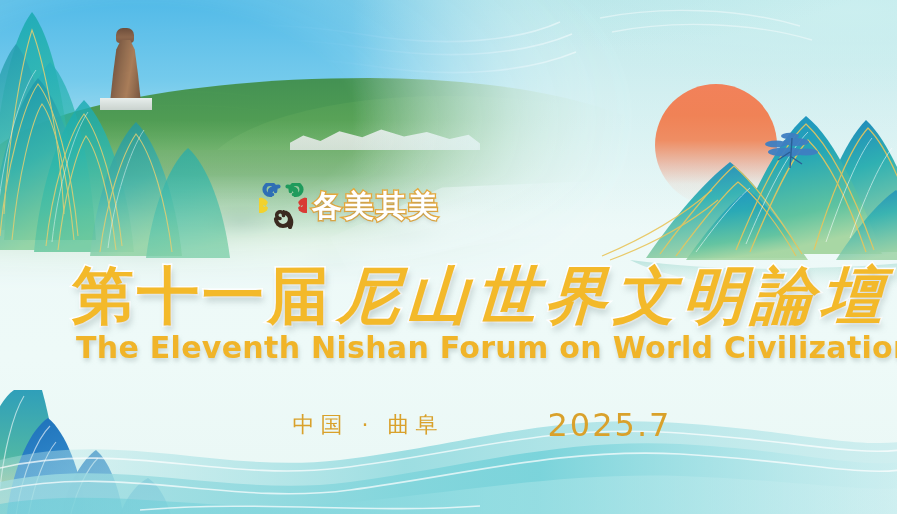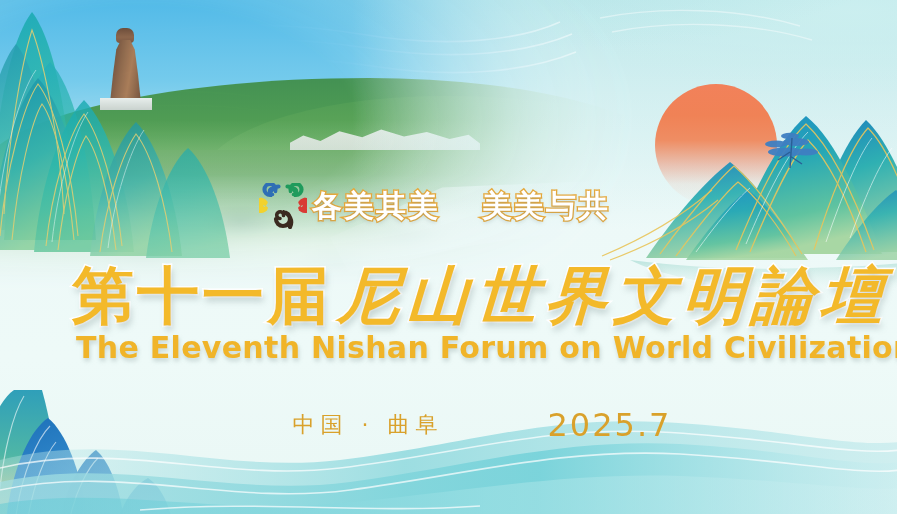--- a/index.html
+++ b/index.html
@@ -426,21 +426,20 @@
       <path d="M41.5,19.5 A5.5,5.5 0 1 1 43,27 A8.5,8.5 0 0 0 45.5,17" stroke="#d93a34"></path>
       <path d="M41,25 A3,3 0 1 0 42,21" stroke="#d93a34" stroke-width="3.6"></path>
 
       <path d="M17,36 A7,7 0 1 0 24,29 A10.5,10.5 0 0 1 31,44" stroke="#3a2a20"></path>
       <path d="M21,35.5 A3.4,3.4 0 1 1 24.5,32.5" stroke="#3a2a20" stroke-width="3.6"></path>
     </g>
   </svg>
 
   <div class="slogan">
     <span>各美其美</span>
-    <span>美美与共</span>
   </div>
 
   <div class="title-cn">
     <span class="reg">第十一届</span>
     <span class="cal">尼山世界文明論壇</span>
   </div>
 
   <div class="title-en">The Eleventh Nishan Forum on World Civilizations</div>
 
   <div class="footer">

